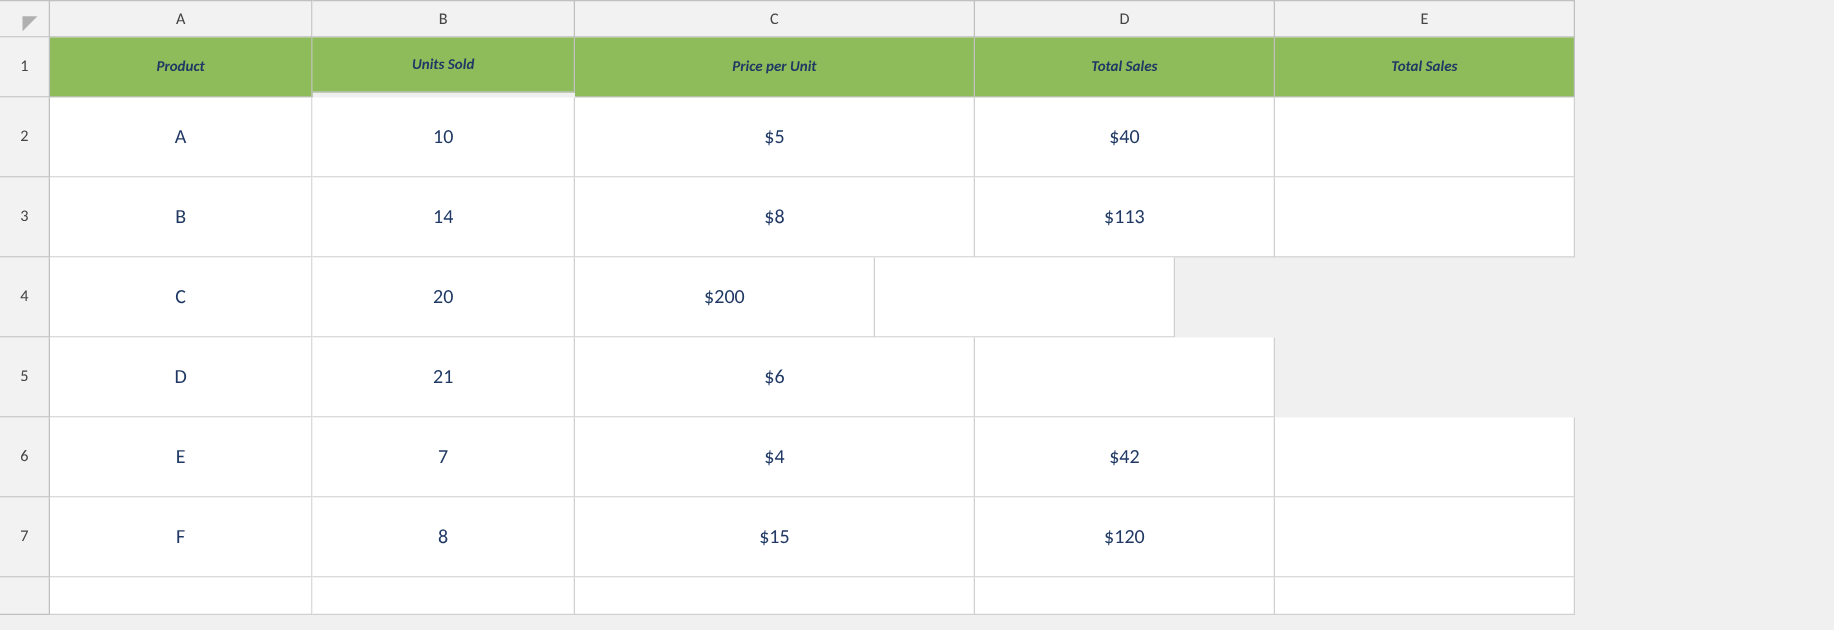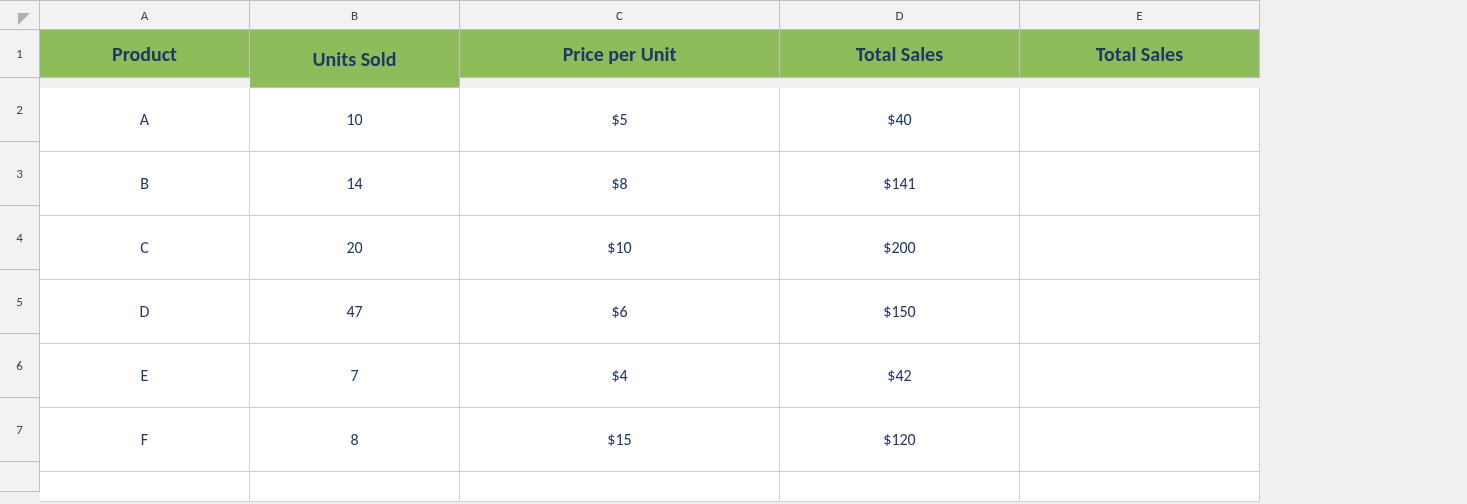--- a/index.html
+++ b/index.html
@@ -110,23 +110,24 @@
       background: #ffffff;
       font-size: 16px;
       color: #1f3864;
     }
 
     
     .cell-header {
       background: #8fbc5a;
       color: #1f3864;
       font-weight: 600;
-      font-size: 20px;
-      border-right: 1px solid #c0c0c0;
-      border-bottom: 1px solid #c0c0c0;
+      font-size: 12px;
+      border-right: 1px solid #c0c0c0;
+      border-bottom: 1px solid #c0c0c0;
+      font-style: italic;
     }
 
     
     .col-a { width: 210px; }
     .col-b { width: 210px; }
     .col-c { width: 320px; }
     .col-d { width: 240px; }
     .col-e { width: 240px; }
   </style>
 </head>
@@ -154,55 +155,53 @@
     <div class="col-header-row">
       <div class="col-header-cell col-a">A</div>
       <div class="col-header-cell col-b">B</div>
       <div class="col-header-cell col-c">C</div>
       <div class="col-header-cell col-d">D</div>
       <div class="col-header-cell col-e">E</div>
     </div>
 
     <div class="data-row">
       <div class="cell cell-header col-a" style="height:48px;">Product</div>
-      <div class="cell cell-header col-b" style="height:58px;">Units Sold</div>
+      <div class="cell cell-header col-b" style="height:44px;">Units Sold</div>
       <div class="cell cell-header col-c" style="height:48px;">Price per Unit</div>
       <div class="cell cell-header col-d" style="height:48px;">Total Sales</div>
       <div class="cell cell-header col-e" style="height:48px;">Total Sales</div>
     </div>
 
     <div class="data-row">
       <div class="cell col-a">A</div>
       <div class="cell col-b">10</div>
       <div class="cell col-c">$5</div>
       <div class="cell col-d">$40</div>
       <div class="cell col-e"></div>
     </div>
 
     <div class="data-row">
       <div class="cell col-a">B</div>
       <div class="cell col-b">14</div>
       <div class="cell col-c">$8</div>
-      <div class="cell col-d">$141</div>
+      <div class="cell col-d">$113</div>
       <div class="cell col-e"></div>
     </div>
 
     <div class="data-row">
       <div class="cell col-a">C</div>
       <div class="cell col-b">20</div>
-      <div class="cell col-c">$10</div>
       <div class="cell col-d">$200</div>
       <div class="cell col-e"></div>
     </div>
 
     <div class="data-row">
       <div class="cell col-a">D</div>
-      <div class="cell col-b">47</div>
+      <div class="cell col-b">21</div>
       <div class="cell col-c">$6</div>
-      <div class="cell col-d">$150</div>
       <div class="cell col-e"></div>
     </div>
 
     <div class="data-row">
       <div class="cell col-a">E</div>
       <div class="cell col-b">7</div>
       <div class="cell col-c">$4</div>
       <div class="cell col-d">$42</div>
       <div class="cell col-e"></div>
     </div>

